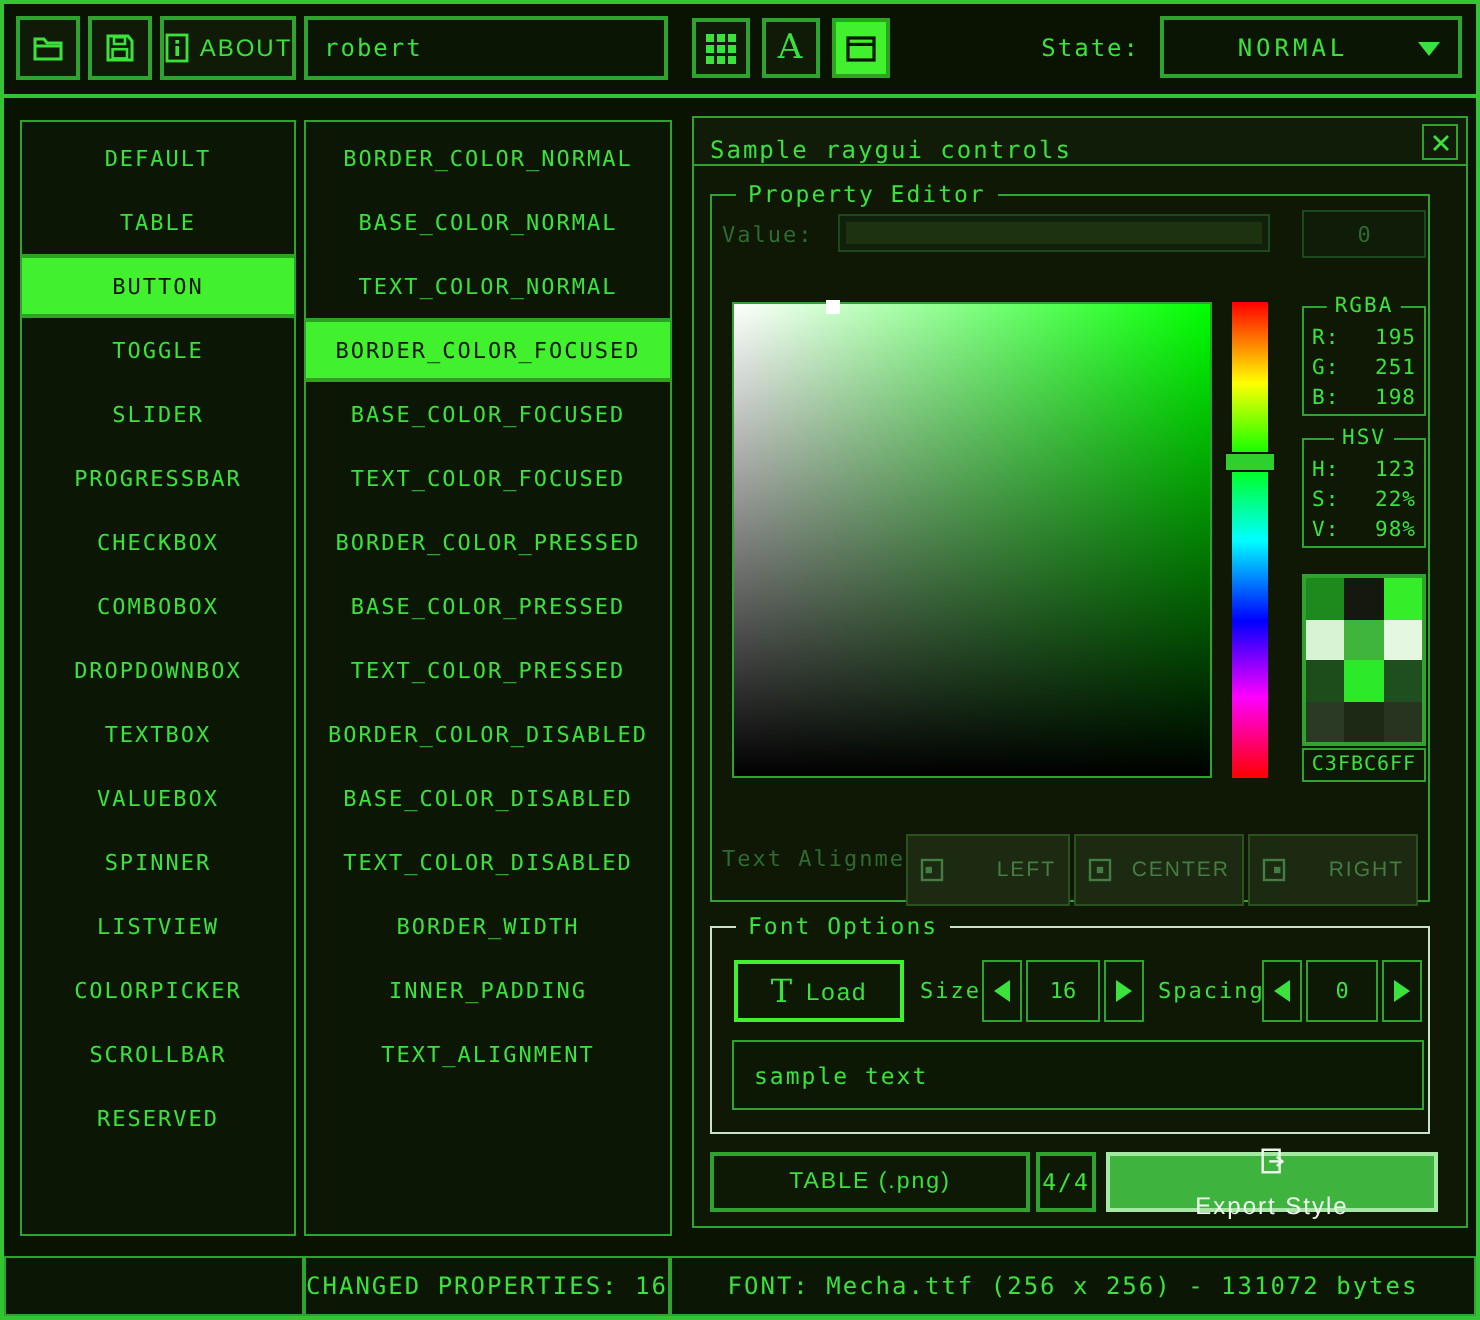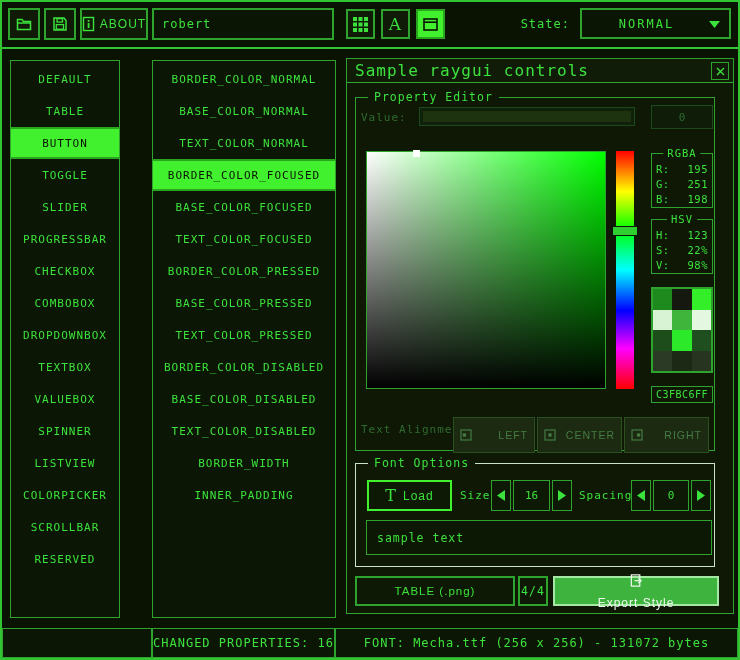--- a/index.html
+++ b/index.html
@@ -60,22 +60,22 @@
     background:var(--accent);color:var(--on-accent);
     border-top:2px solid var(--accent-border);border-bottom:2px solid var(--accent-border);
   }
 
   .window{
     position:absolute;left:346px;top:58px;width:388px;height:556px;
     background:var(--win);border:1px solid var(--border);
   }
   .titlebar{
     position:absolute;left:0;top:0;right:0;height:24px;background:var(--titlebar);
-    border-bottom:1px solid var(--border);display:flex;align-items:center;
-    font-size:16px;letter-spacing:1px;padding-left:8px;
+    border-bottom:1px solid var(--border);display:flex;align-items:flex-end;
+    font-size:12px;letter-spacing:1px;padding-left:8px;
   }
   .closebtn{
     position:absolute;right:4px;top:3px;width:18px;height:18px;border:1px solid var(--border);
     display:flex;align-items:center;justify-content:center;color:var(--text);cursor:pointer;background:var(--titlebar);
   }
 
   .groupbox{position:absolute;border:1px solid var(--border);}
   .groupbox.light{border-color:var(--group-light);}
   .group-label{
     position:absolute;top:-8px;left:12px;background:var(--win);padding:0 6px;
@@ -114,21 +114,21 @@
     font-size:10.5px;padding:0 4px;height:15px;letter-spacing:0.5px;
   }
   .mini-rows{margin-top:7px;}
 
   .palette{
     position:absolute;border:2px solid var(--border);
     display:grid;grid-template-columns:repeat(3,1fr);grid-template-rows:repeat(4,1fr);
   }
   .hexbox{
     position:absolute;border:1px solid var(--border);display:flex;align-items:center;justify-content:center;
-    font-size:10px;letter-spacing:0.5px;background:var(--win);margin-top:12px;
+    font-size:10px;letter-spacing:0.5px;background:var(--win);
   }
 
   .dis-btn{
     position:absolute;height:36px;background:var(--dis-bg);border:1px solid var(--dis-border);
     color:var(--dis-text);display:flex;align-items:center;justify-content:space-between;gap:6px;
     font-size:10.5px;letter-spacing:1px;cursor:pointer;
   }
 
   .gbtn{
     position:absolute;background:#0d1805;border:1px solid var(--border);color:var(--text);
@@ -224,21 +224,21 @@
 <div class="tlabel" style="left:506px;top:9px;width:64px;height:30px;justify-content:flex-end;">State:</div>
 <div class="dropdown" style="left:580px;top:8px;width:151px;height:31px;">
   <span style="padding-right:18px;">NORMAL</span>
   <span class="caret">
     <svg width="11" height="7" viewBox="0 0 11 7">
         <polygon points="0,0 11,0 5.5,7" fill="#3ce23c"></polygon>
       </svg>
   </span>
 </div>
 
-<div class="list-panel" style="left:10px;top:60px;width:110px;height:558px;">
+<div class="list-panel" style="left:10px;top:60px;width:138px;height:558px;">
     <div class="list-item">DEFAULT</div>
     <div class="list-item">TABLE</div>
     <div class="list-item selected">BUTTON</div>
     <div class="list-item">TOGGLE</div>
     <div class="list-item">SLIDER</div>
     <div class="list-item">PROGRESSBAR</div>
     <div class="list-item">CHECKBOX</div>
     <div class="list-item">COMBOBOX</div>
     <div class="list-item">DROPDOWNBOX</div>
     <div class="list-item">TEXTBOX</div>
@@ -258,20 +258,21 @@
     <div class="list-item">BASE_COLOR_FOCUSED</div>
     <div class="list-item">TEXT_COLOR_FOCUSED</div>
     <div class="list-item">BORDER_COLOR_PRESSED</div>
     <div class="list-item">BASE_COLOR_PRESSED</div>
     <div class="list-item">TEXT_COLOR_PRESSED</div>
     <div class="list-item">BORDER_COLOR_DISABLED</div>
     <div class="list-item">BASE_COLOR_DISABLED</div>
     <div class="list-item">TEXT_COLOR_DISABLED</div>
     <div class="list-item">BORDER_WIDTH</div>
     <div class="list-item">INNER_PADDING</div>
+    <div class="list-item">TEXT_ALIGNMENT</div>
   </div>
 
 <div class="window">
   <div class="titlebar">
     <span>Sample raygui controls</span>
   </div>
   <button class="closebtn">
     <span>
       <svg width="9" height="9" viewBox="0 0 9 9">
           <path d="M1 1 L8 8 M8 1 L1 8" stroke="#3ce23c" stroke-width="1.4"></path>

